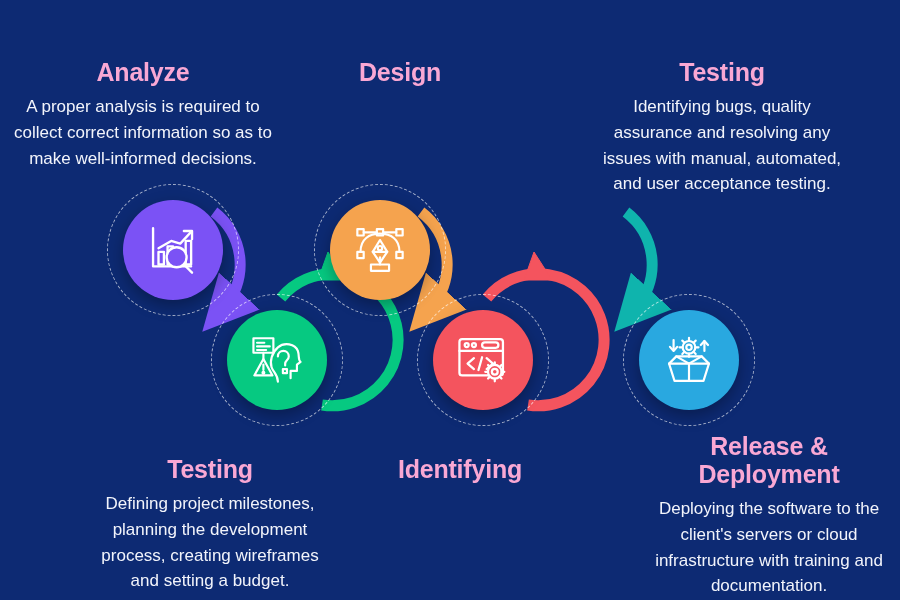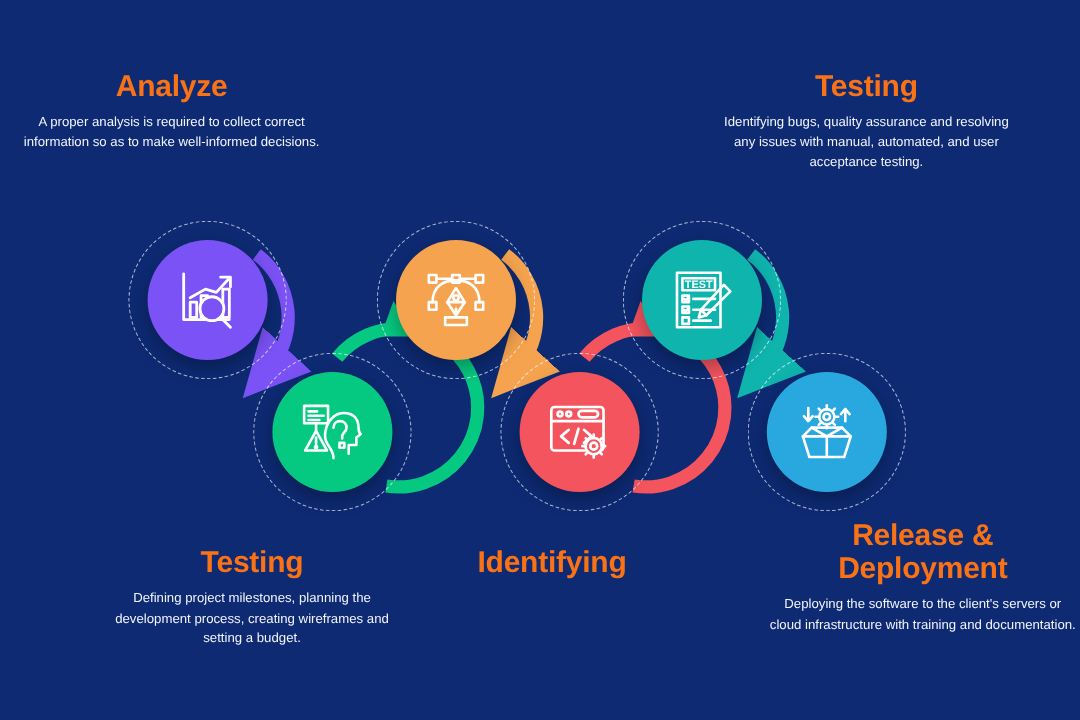--- a/index.html
+++ b/index.html
@@ -12,26 +12,26 @@
     color:#ffffff;
   }
   #stage { position:absolute; inset:0; width:900px; height:600px; }
 
   
   .textblock { position:absolute; text-align:center; }
   .step-title {
     font-weight:bold;
     font-size:25px;
     letter-spacing:-0.2px;
-    color:#f97316;
+    color:#f9a8d4;
     line-height:1.12;
     margin-bottom:8px;
   }
   .step-desc {
-    font-size:11px;
+    font-size:17px;
     line-height:1.52;
     color:#f2f4fb;
   }
 
   .tb-analyze     { left:12px;  top:58px;  width:262px; }
   .tb-design      { left:285px; top:58px;  width:230px; }
   .tb-testing     { left:557px; top:58px;  width:250px;margin-left:40px; }
   .tb-planning    { left:95px;  top:455px; width:230px; }
   .tb-development { left:344px; top:455px; width:232px; }
   .tb-release     { left:640px; top:432px; width:258px; }
@@ -100,20 +100,21 @@
     <path class="head" d="M 318 280 L 346 280 L 328 252 z" fill="#06c981" stroke="#06c981"></path>
     <path class="head" d="M 524 280 L 552 280 L 534 252 z" fill="#f4545e" stroke="#f4545e"></path>
   </svg>
 
   <div class="textblock tb-analyze">
     <div class="step-title">Analyze</div>
     <div class="step-desc">A proper analysis is required to collect correct information so as to make well-informed decisions.</div>
   </div>
 
   <div class="textblock tb-design">
+    <div class="step-title">Design</div>
   </div>
 
   <div class="textblock tb-testing">
     <div class="step-title">Testing</div>
     <div class="step-desc">Identifying bugs, quality assurance and resolving any issues with manual, automated, and user acceptance testing.</div>
   </div>
 
   <div class="textblock tb-planning">
     <div class="step-title">Testing</div>
     <div class="step-desc">Defining project milestones, planning the development process, creating wireframes and setting a budget.</div>
@@ -163,42 +164,20 @@
           <path d="M32 21 L40 34 L32 46 L24 34 z"></path>
           <path d="M24 34 L40 34"></path>
           <circle cx="32" cy="30" r="2.4"></circle>
           <path d="M32 40 L32 48"></path>
           <path d="M22 48 L42 48 L42 55 L22 55 z"></path>
         </svg>
       </span>
     </div>
   </div>
 
-  <div class="node n-testing">
-    <div class="dashring"></div>
-    <div class="disc" style="background: rgb(15, 180, 173);">
-      <span>
-        <svg viewBox="0 0 64 64" fill="none" stroke="#fff" stroke-width="2.4" stroke-linecap="round" stroke-linejoin="round">
-          <rect x="9" y="7" width="40" height="50"></rect>
-          <rect x="14" y="12" width="30" height="11"></rect>
-          <text x="29" y="21" font-family="Liberation Sans, sans-serif" font-size="10" font-weight="bold" fill="#fff" stroke="none" text-anchor="middle">TEST</text>
-          <rect x="14" y="28" width="6" height="6"></rect>
-          <path d="M15.6 31 L17.2 32.6 L19.6 29.4"></path>
-          <path d="M24 31 L44 31"></path>
-          <rect x="14" y="38" width="6" height="6"></rect>
-          <path d="M15.6 41 L17.2 42.6 L19.6 39.4"></path>
-          <path d="M24 41 L44 41"></path>
-          <rect x="14" y="48" width="6" height="6"></rect>
-          <path d="M24 51 L40 51"></path>
-          <path d="M52 18 L58 24 L36 46 L29 48 L31 41 z"></path>
-          <path d="M31 41 L36 46"></path>
-        </svg>
-      </span>
-    </div>
-  </div>
 
   <div class="node n-planning">
     <div class="dashring"></div>
     <div class="disc" style="background: rgb(6, 201, 129);">
       <span>
         <svg viewBox="0 0 64 64" fill="none" stroke="#fff" stroke-width="2.4" stroke-linecap="round" stroke-linejoin="round">
           <path d="M33 56 C33 48 28 46 26 40 C24 34 26 24 33 18 C40 12 52 14 55 22
                    C57 28 55 32 58 34 L54 37 L54 44 L47 44 L47 52"></path>
           <rect x="6" y="8" width="22" height="16"></rect>
           <path d="M10 13 L18 13 M10 17 L24 17 M10 21 L20 21"></path>

